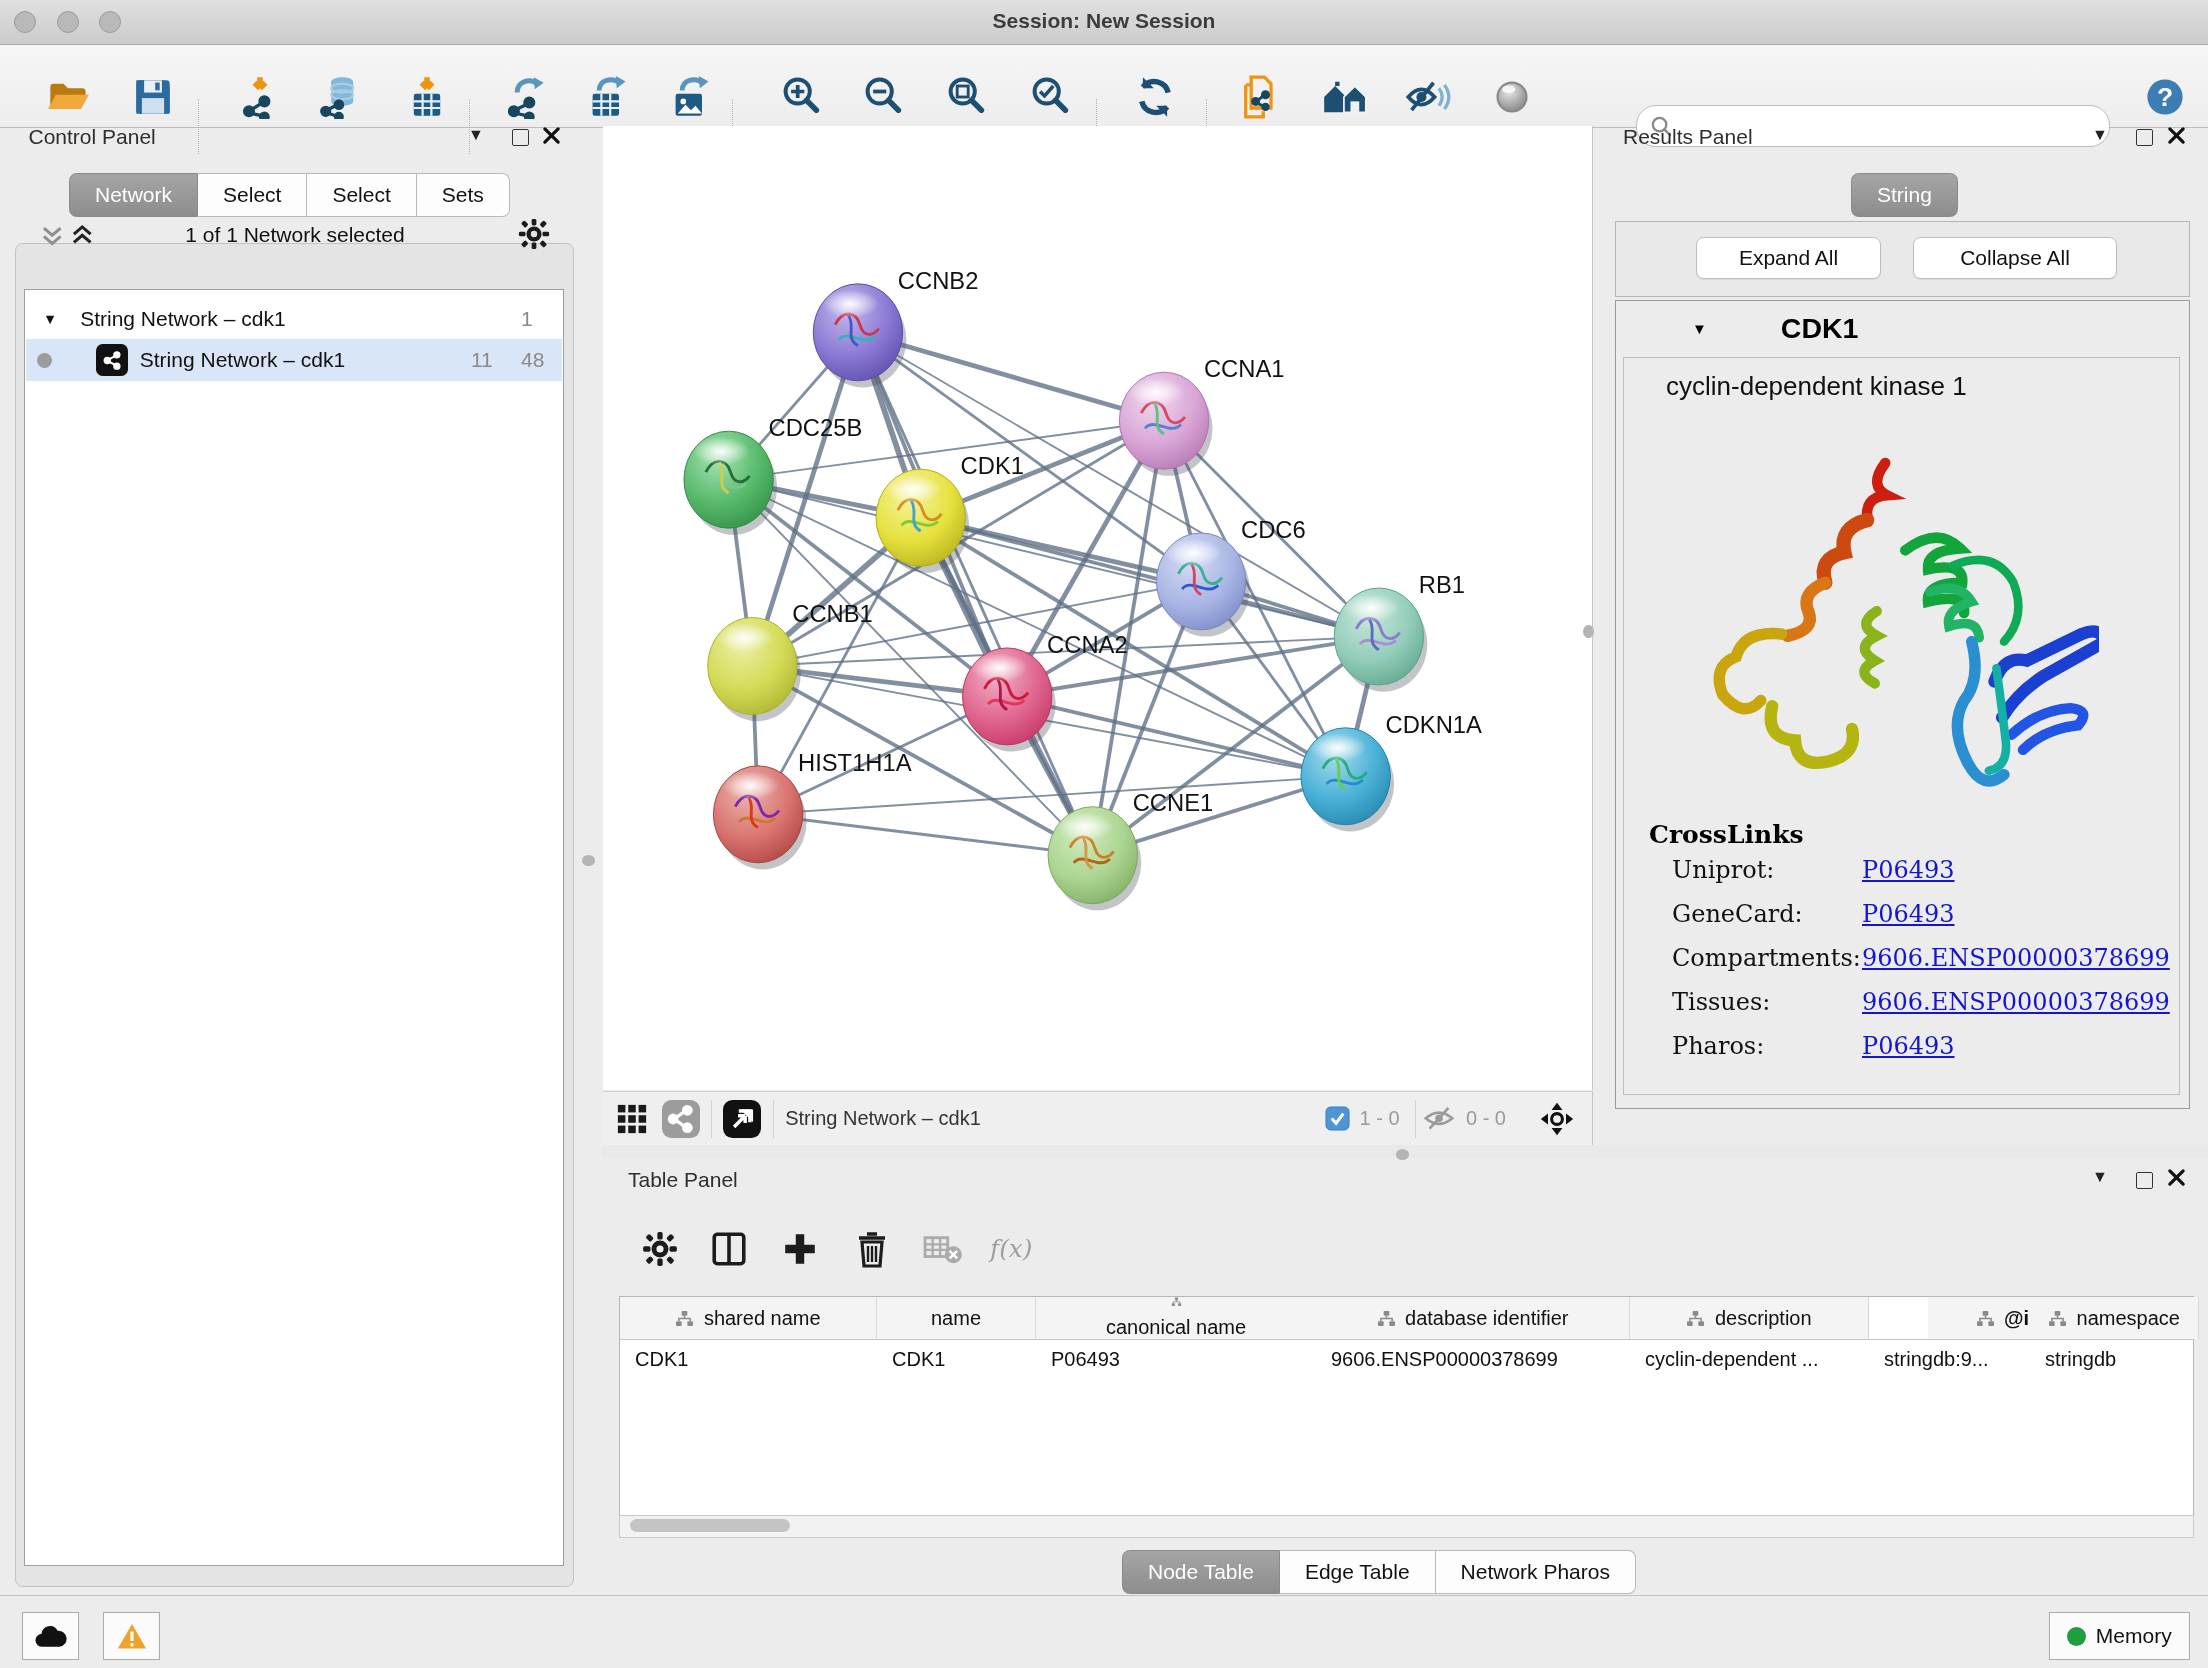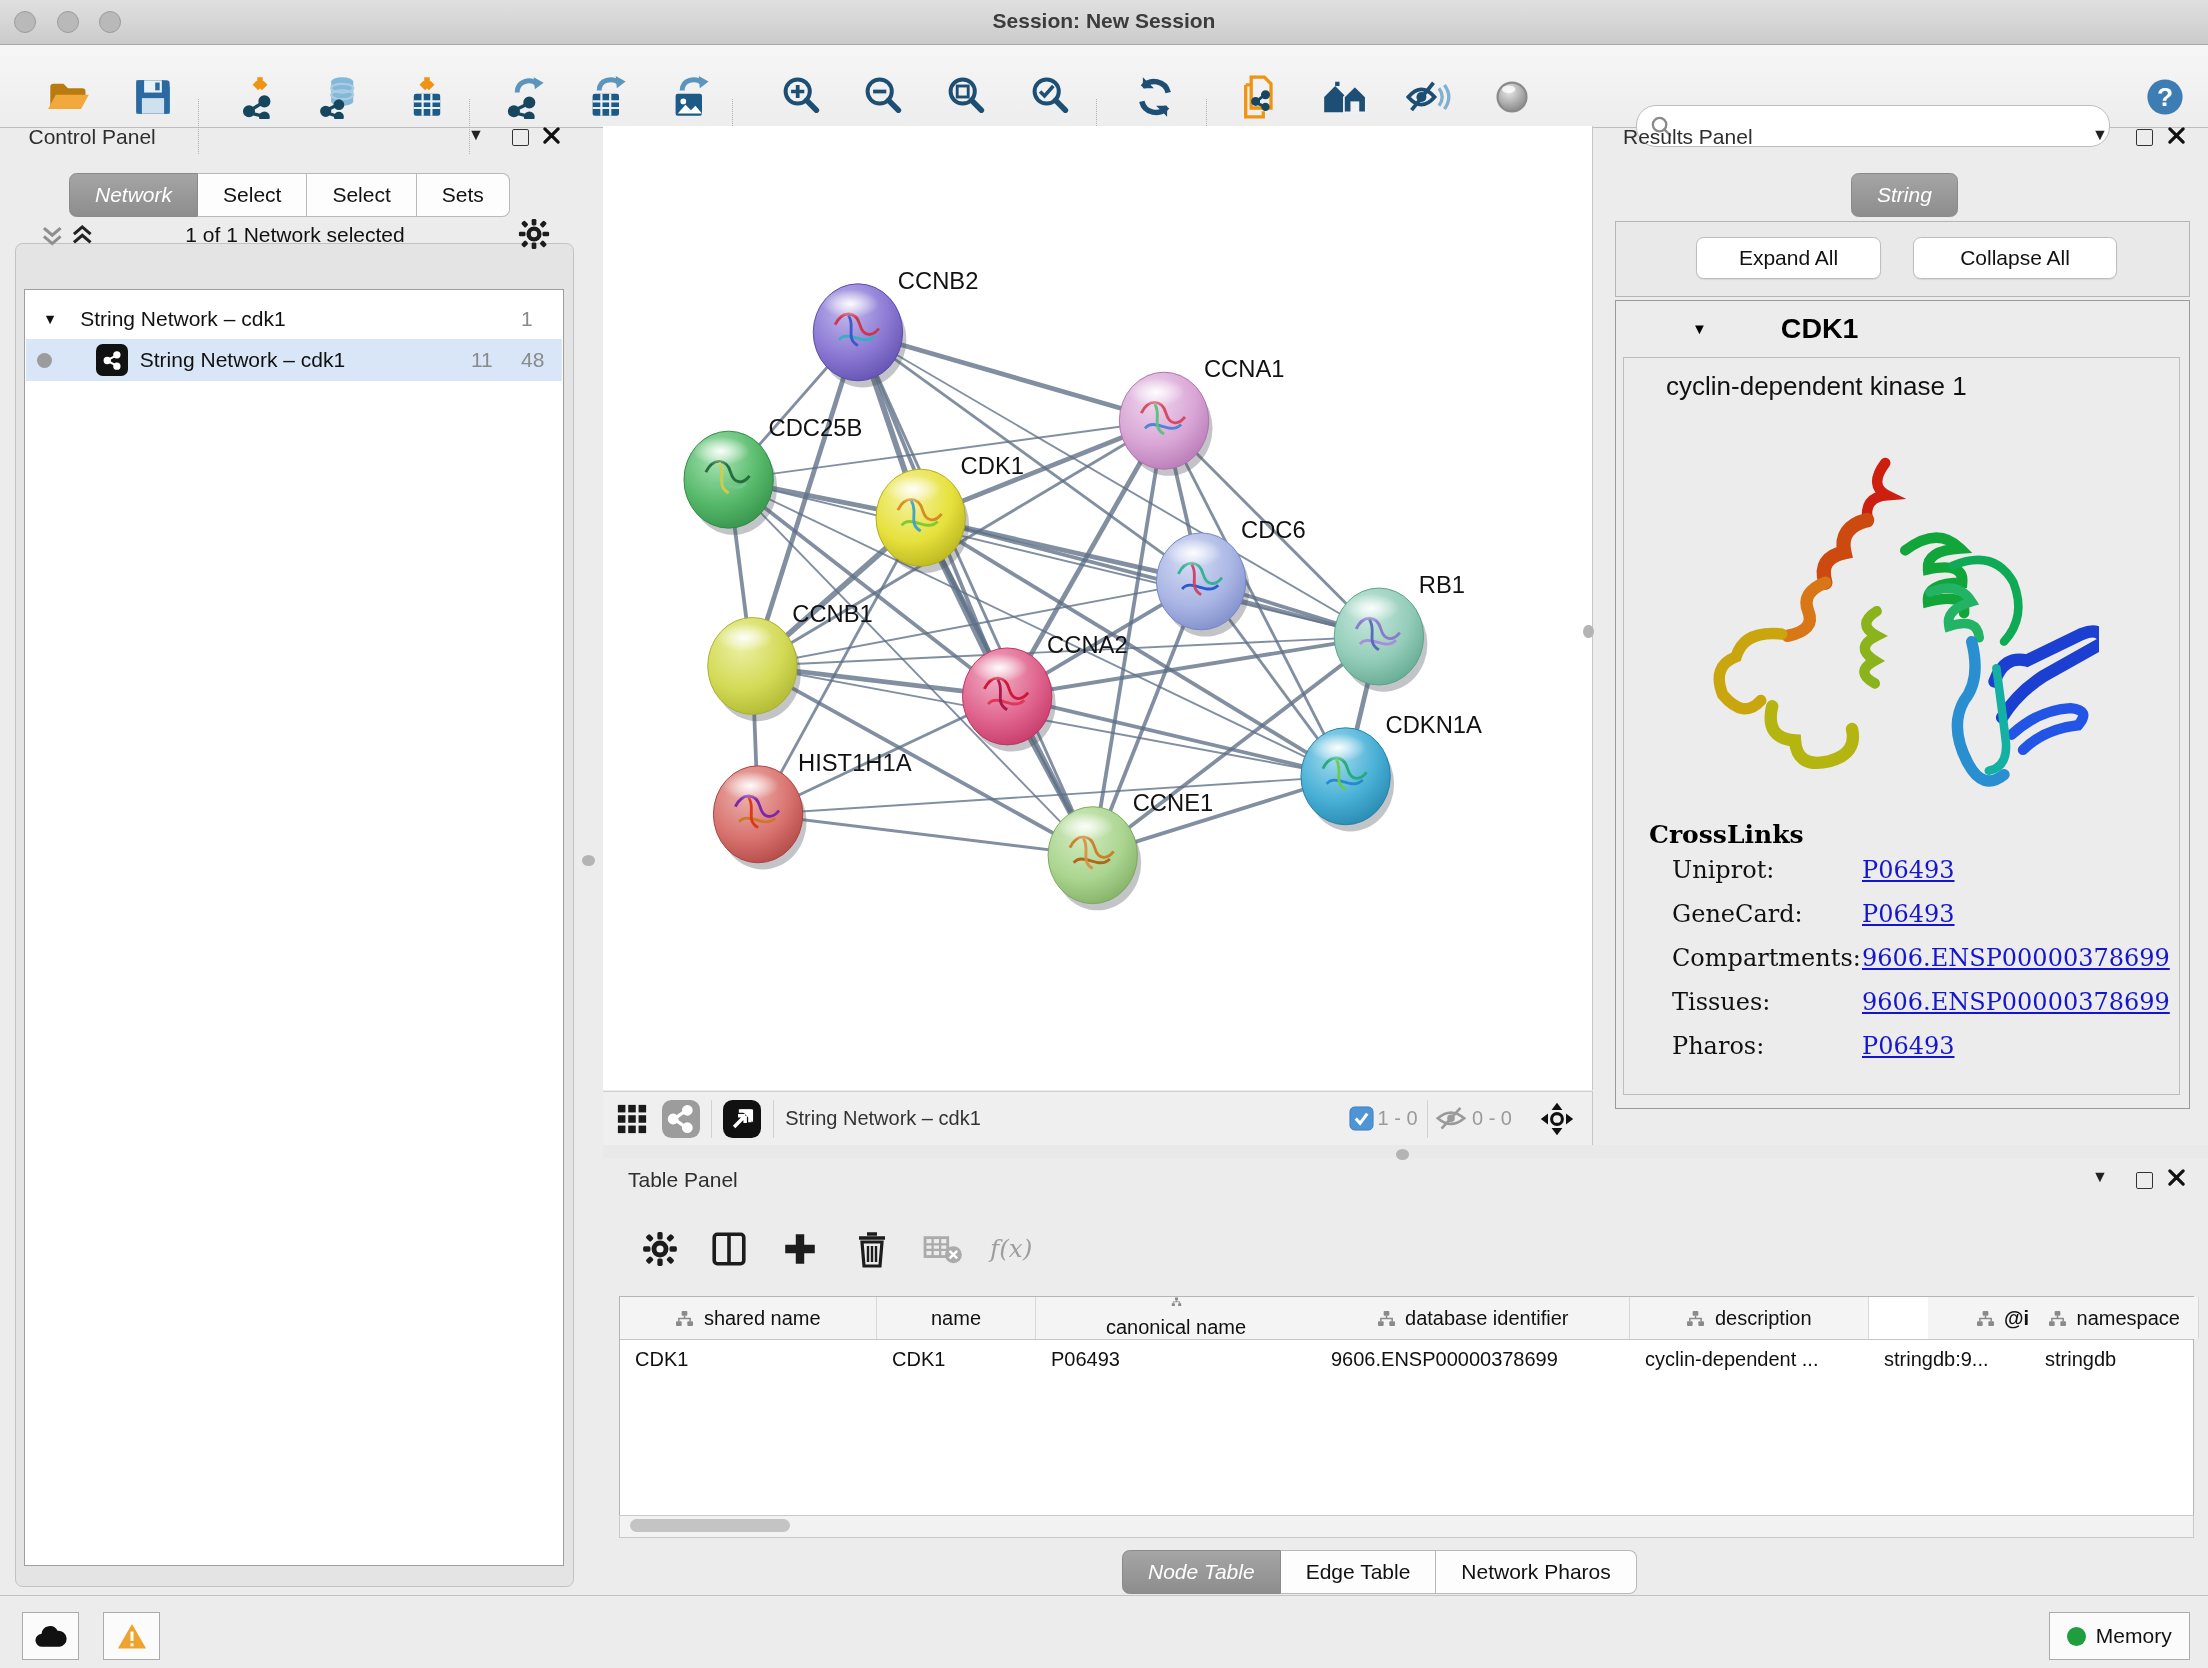--- a/index.html
+++ b/index.html
@@ -21,38 +21,38 @@
 
   
   .panel-title{font-size:21px;color:#2e2e2e;}
   .ph-tri{font-size:16px;color:#222;cursor:pointer;}
   .ph-box{width:15px;height:15px;border:1.9px solid #333;border-radius:1.9px;cursor:pointer;}
   .ph-x{cursor:pointer;}
   .tabrow{display:flex;}
   .tab{height:42px;line-height:42px;padding:0 25px;background:#fdfdfd;border:1px solid #b9b9b9;border-left:none;font-size:21px;color:#111;cursor:pointer;}
   .tab:first-child{border-left:1px solid #b9b9b9;border-radius:7.6px 0 0 7.6px;}
   .tab:last-child{border-radius:0 7.6px 7.6px 0;}
-  .tab.sel{background:linear-gradient(#a5a5a5,#8d8d8d);color:#fff;border-color:#8a8a8a;font-style:italic;}
+  .tab.sel{background:linear-gradient(#a5a5a5,#8d8d8d);color:#fff;border-color:#8a8a8a;}
   .tab.single{border-radius:7.6px;border-left:1px solid #8a8a8a;}
 
   
   #cp-box{left:15px;top:243px;width:557px;height:1342px;background:#e4e4e4;border:1px solid #c2c2c2;border-radius:7.6px;}
   #cp-list{left:24px;top:289px;width:538px;height:1275px;background:#ffffff;border:1px solid #9e9e9e;}
   .cp-row{position:absolute;left:1px;width:536px;height:42px;display:flex;align-items:center;font-size:21px;color:#111;}
   .cp-row .num{position:absolute;color:#8a8a8a;}
   .rowsel{background:#d9e6f8;}
   .graydot{width:15px;height:15px;border-radius:50%;background:#9c9c9c;}
   .sharebox{width:32px;height:32px;border-radius:6.7px;background:#111;display:flex;align-items:center;justify-content:center;}
 
   
   #canvas{left:603px;top:126px;width:989px;height:964px;background:#ffffff;border-right:1px solid #c6c6c6;}
   #viewbar{left:603px;top:1091px;width:989px;height:53px;background:#efefef;border-top:1px solid #cfcfcf;border-bottom:1px solid #cfcfcf;border-right:1px solid #c6c6c6;display:flex;align-items:center;}
   #viewbar .vsep{height:38px;border-left:1px solid #d2d2d2;margin:0 11.4px;}
   #viewbar .vtext{font-size:20px;color:#333;}
-  #viewbar .cnt{font-size:20px;color:#9a9a9a;margin:0 4px;}
+  #viewbar .cnt{font-size:20px;color:#9a9a9a;margin:0 10px;}
   #understrip{left:603px;top:1145px;width:1605px;height:13.3px;background:#e9e9e9;}
   .handle{background:#b4b4b4;border-radius:50%;}
 
   
   #rp-btnbox{left:1615px;top:221px;width:573px;height:74px;background:#e9e9e9;border:1px solid #b5b5b5;}
   .wbtn{background:#fff;border:1px solid #bdbdbd;border-radius:7.6px;height:40px;line-height:40px;padding:0 25px;font-size:21px;color:#111;text-align:center;cursor:pointer;box-shadow:0 1px 1px rgba(0,0,0,.08);}
   #rp-main{left:1615px;top:300px;width:573px;height:807px;background:#ececec;border:1px solid #9a9a9a;}
   #rp-inner{left:1623px;top:357px;width:555px;height:736px;background:#ececec;border:1px solid #bdbdbd;}
   #cdk1-desc{font-size:26px;color:#111;}
   #crosslinks{font-family:"DejaVu Serif",serif;}

